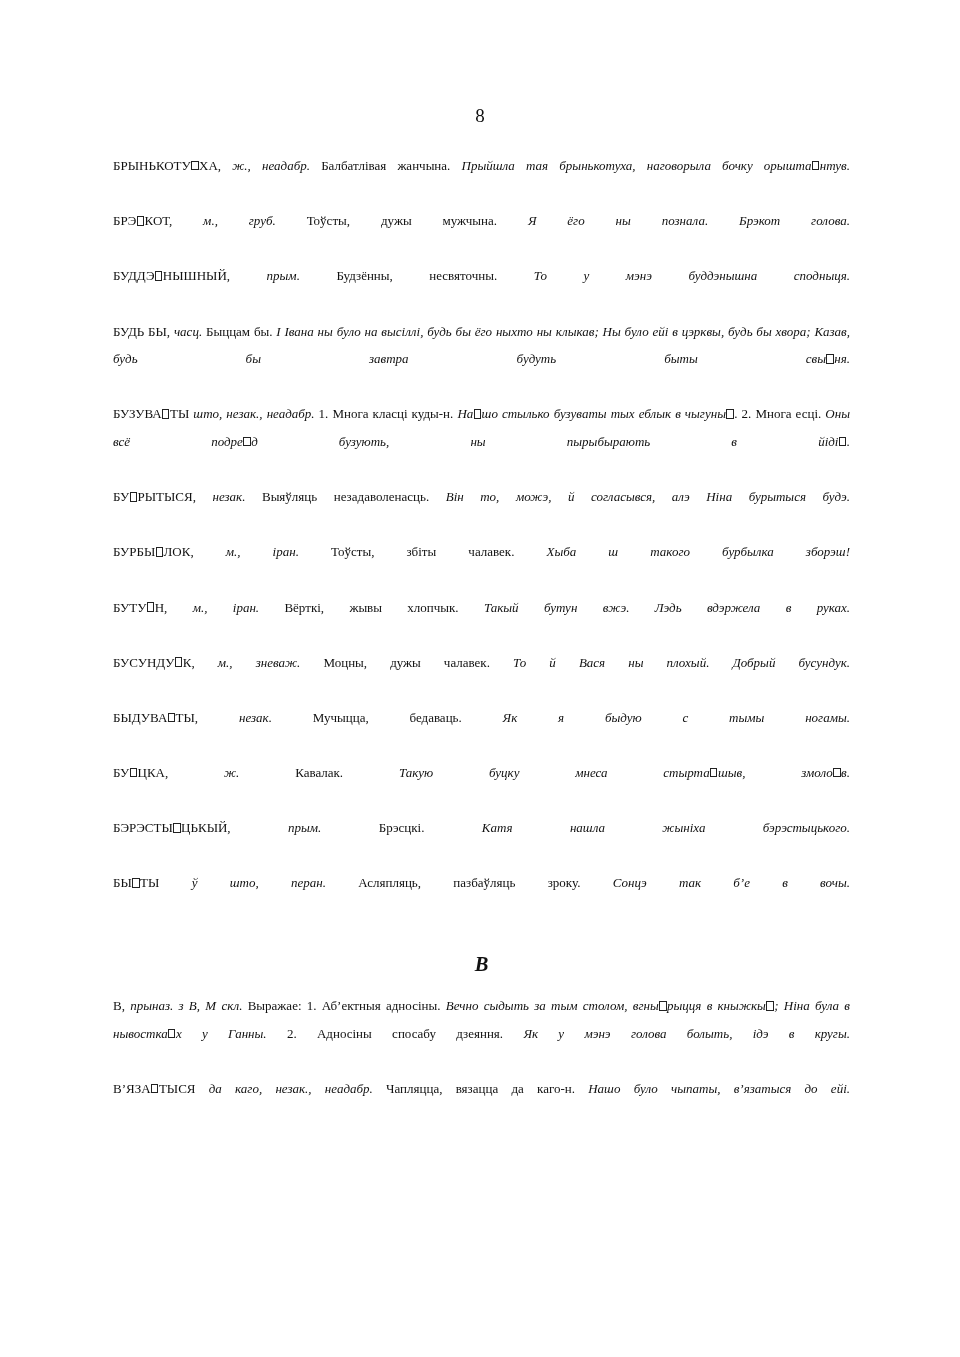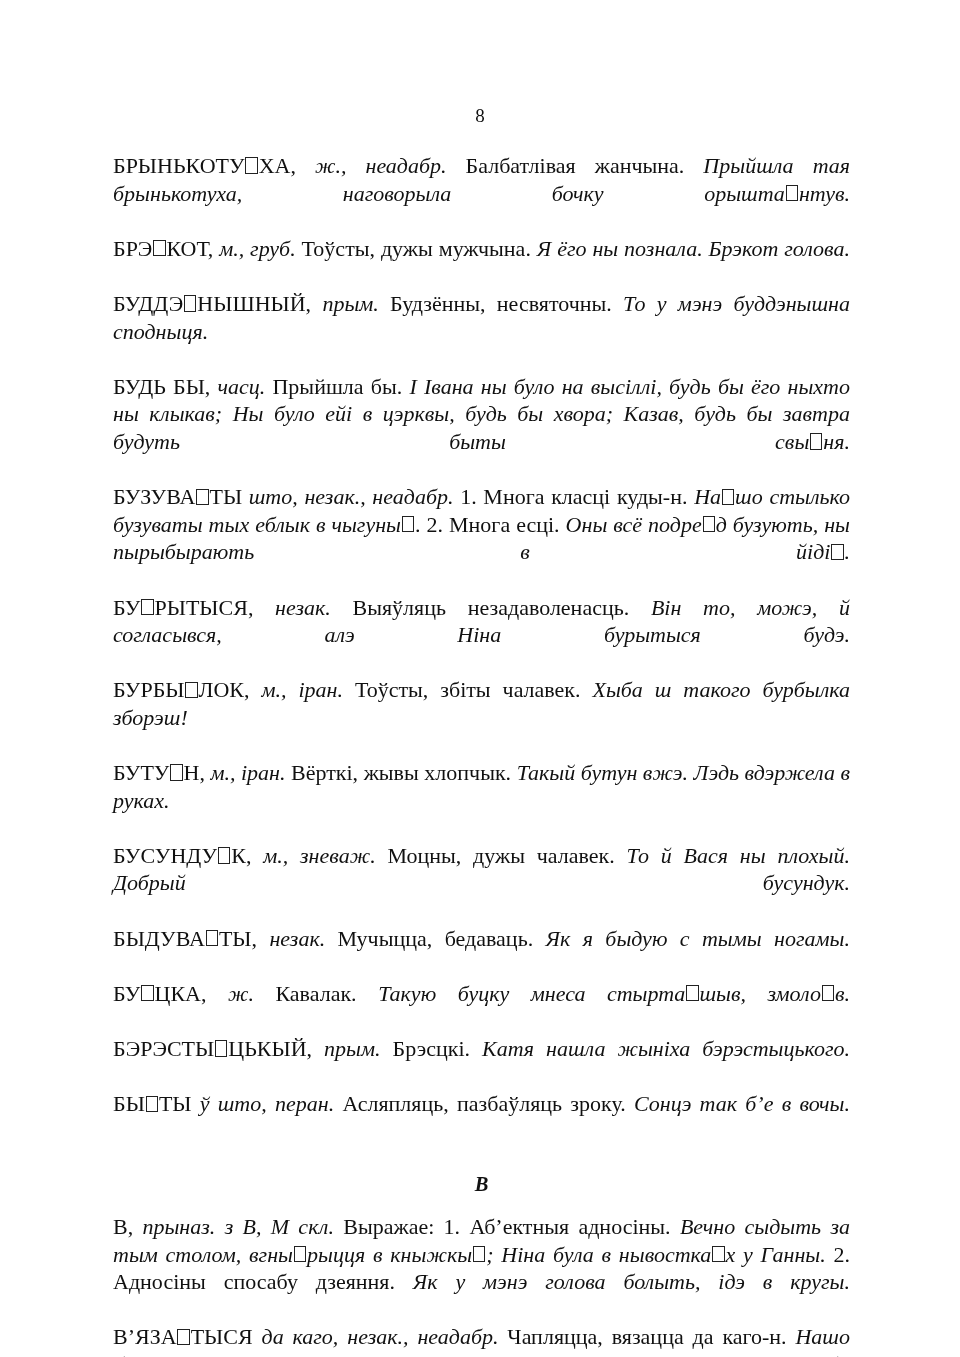--- a/index.html
+++ b/index.html
@@ -28,21 +28,21 @@
   }
   .textblock {
     position: absolute;
     left: 113px;
     top: 152px;
     width: 737px;
   }
   .entry {
     margin: 0;
     padding: 0;
-    font-size: 22px;
+    font-size: 13px;
     line-height: 27.6px;
     text-align: justify;
     text-justify: inter-word;
     hyphens: none;
     text-indent: 0;
   }
   
   .entry::after {
     content: "";
     display: inline-block;
@@ -78,21 +78,21 @@
 
 <div class="page">
 
   <div class="page-number">8</div>
 
   <div class="textblock">
     <div id="entries-b">
         <div class="entry"><span class="hw">БРЫНЬКОТУ</span><span class="tofu"></span><span class="hw">ХА, </span><span class="gram">ж., неадабр.</span><span class="def"> Балбатлівая жанчына. </span><span class="ex">Прыйшла тая брынькотуха, наговорыла бочку орышта</span><span class="tofu"></span><span class="ex">нтув.</span></div>
         <div class="entry"><span class="hw">БРЭ</span><span class="tofu"></span><span class="hw">КОТ, </span><span class="gram">м., груб.</span><span class="def"> Тоўсты, дужы мужчына. </span><span class="ex">Я ёго ны познала. Брэкот голова.</span></div>
         <div class="entry"><span class="hw">БУДДЭ</span><span class="tofu"></span><span class="hw">НЫШНЫЙ, </span><span class="gram">прым.</span><span class="def"> Будзённы, несвяточны. </span><span class="ex">То у мэнэ буддэнышна сподныця.</span></div>
-        <div class="entry"><span class="hw">БУДЬ БЫ, </span><span class="gram">часц.</span><span class="def">  Прыйшла бы. </span><span class="ex">І Івана ны було на высіллі, будь бы ёго ныхто ны клыкав; Ны було ейі в цэрквы, будь бы хвора; Казав, будь бы завтра будуть быты свы</span><span class="tofu"></span><span class="ex">ня.</span></div>
+        <div class="entry"><span class="hw">БУДЬ БЫ, </span><span class="gram">часц.</span><span class="def">  Быццам бы. </span><span class="ex">І Івана ны було на высіллі, будь бы ёго ныхто ны клыкав; Ны було ейі в цэрквы, будь бы хвора; Казав, будь бы завтра будуть быты свы</span><span class="tofu"></span><span class="ex">ня.</span></div>
         <div class="entry"><span class="hw">БУЗУВА</span><span class="tofu"></span><span class="hw">ТЫ </span><span class="gram">што, незак., неадабр.</span><span class="def"> 1. Многа класці куды-н. </span><span class="ex">На</span><span class="tofu"></span><span class="ex">шо стылько бузуваты тых еблык в чыгуны</span><span class="tofu"></span><span class="def">. 2. Многа есці. </span><span class="ex">Оны всё подре</span><span class="tofu"></span><span class="ex">д бузують, ны пырыбырають в йіді</span><span class="tofu"></span><span class="ex">.</span></div>
         <div class="entry"><span class="hw">БУ</span><span class="tofu"></span><span class="hw">РЫТЫСЯ, </span><span class="gram">незак.</span><span class="def"> Выяўляць незадаволенасць. </span><span class="ex">Він то, можэ, й согласывся, алэ Ніна бурытыся будэ.</span></div>
         <div class="entry"><span class="hw">БУРБЫ</span><span class="tofu"></span><span class="hw">ЛОК, </span><span class="gram">м., іран.</span><span class="def"> Тоўсты, збіты чалавек. </span><span class="ex">Хыба ш такого бурбылка зборэш!</span></div>
         <div class="entry"><span class="hw">БУТУ</span><span class="tofu"></span><span class="hw">Н, </span><span class="gram">м., іран.</span><span class="def"> Вёрткі, жывы хлопчык. </span><span class="ex">Такый бутун вжэ. Лэдь вдэржела в руках.</span></div>
         <div class="entry"><span class="hw">БУСУНДУ</span><span class="tofu"></span><span class="hw">К, </span><span class="gram">м., зневаж.</span><span class="def"> Моцны, дужы чалавек. </span><span class="ex">То й Вася ны плохый. Добрый бусундук.</span></div>
         <div class="entry"><span class="hw">БЫДУВА</span><span class="tofu"></span><span class="hw">ТЫ, </span><span class="gram">незак.</span><span class="def"> Мучыцца, бедаваць. </span><span class="ex">Як я быдую с тымы ногамы.</span></div>
         <div class="entry"><span class="hw">БУ</span><span class="tofu"></span><span class="hw">ЦКА, </span><span class="gram">ж.</span><span class="def"> Кавалак. </span><span class="ex">Такую буцку мнеса стырта</span><span class="tofu"></span><span class="ex">шыв, змоло</span><span class="tofu"></span><span class="ex">в.</span></div>
         <div class="entry"><span class="hw">БЭРЭСТЫ</span><span class="tofu"></span><span class="hw">ЦЬКЫЙ, </span><span class="gram">прым.</span><span class="def"> Брэсцкі. </span><span class="ex">Катя нашла жыніха бэрэстыцького.</span></div>
         <div class="entry"><span class="hw">БЫ</span><span class="tofu"></span><span class="hw">ТЫ </span><span class="gram">ў што, перан.</span><span class="def"> Асляпляць, пазбаўляць зроку. </span><span class="ex">Сонцэ так б’е в вочы.</span></div>
       </div>

